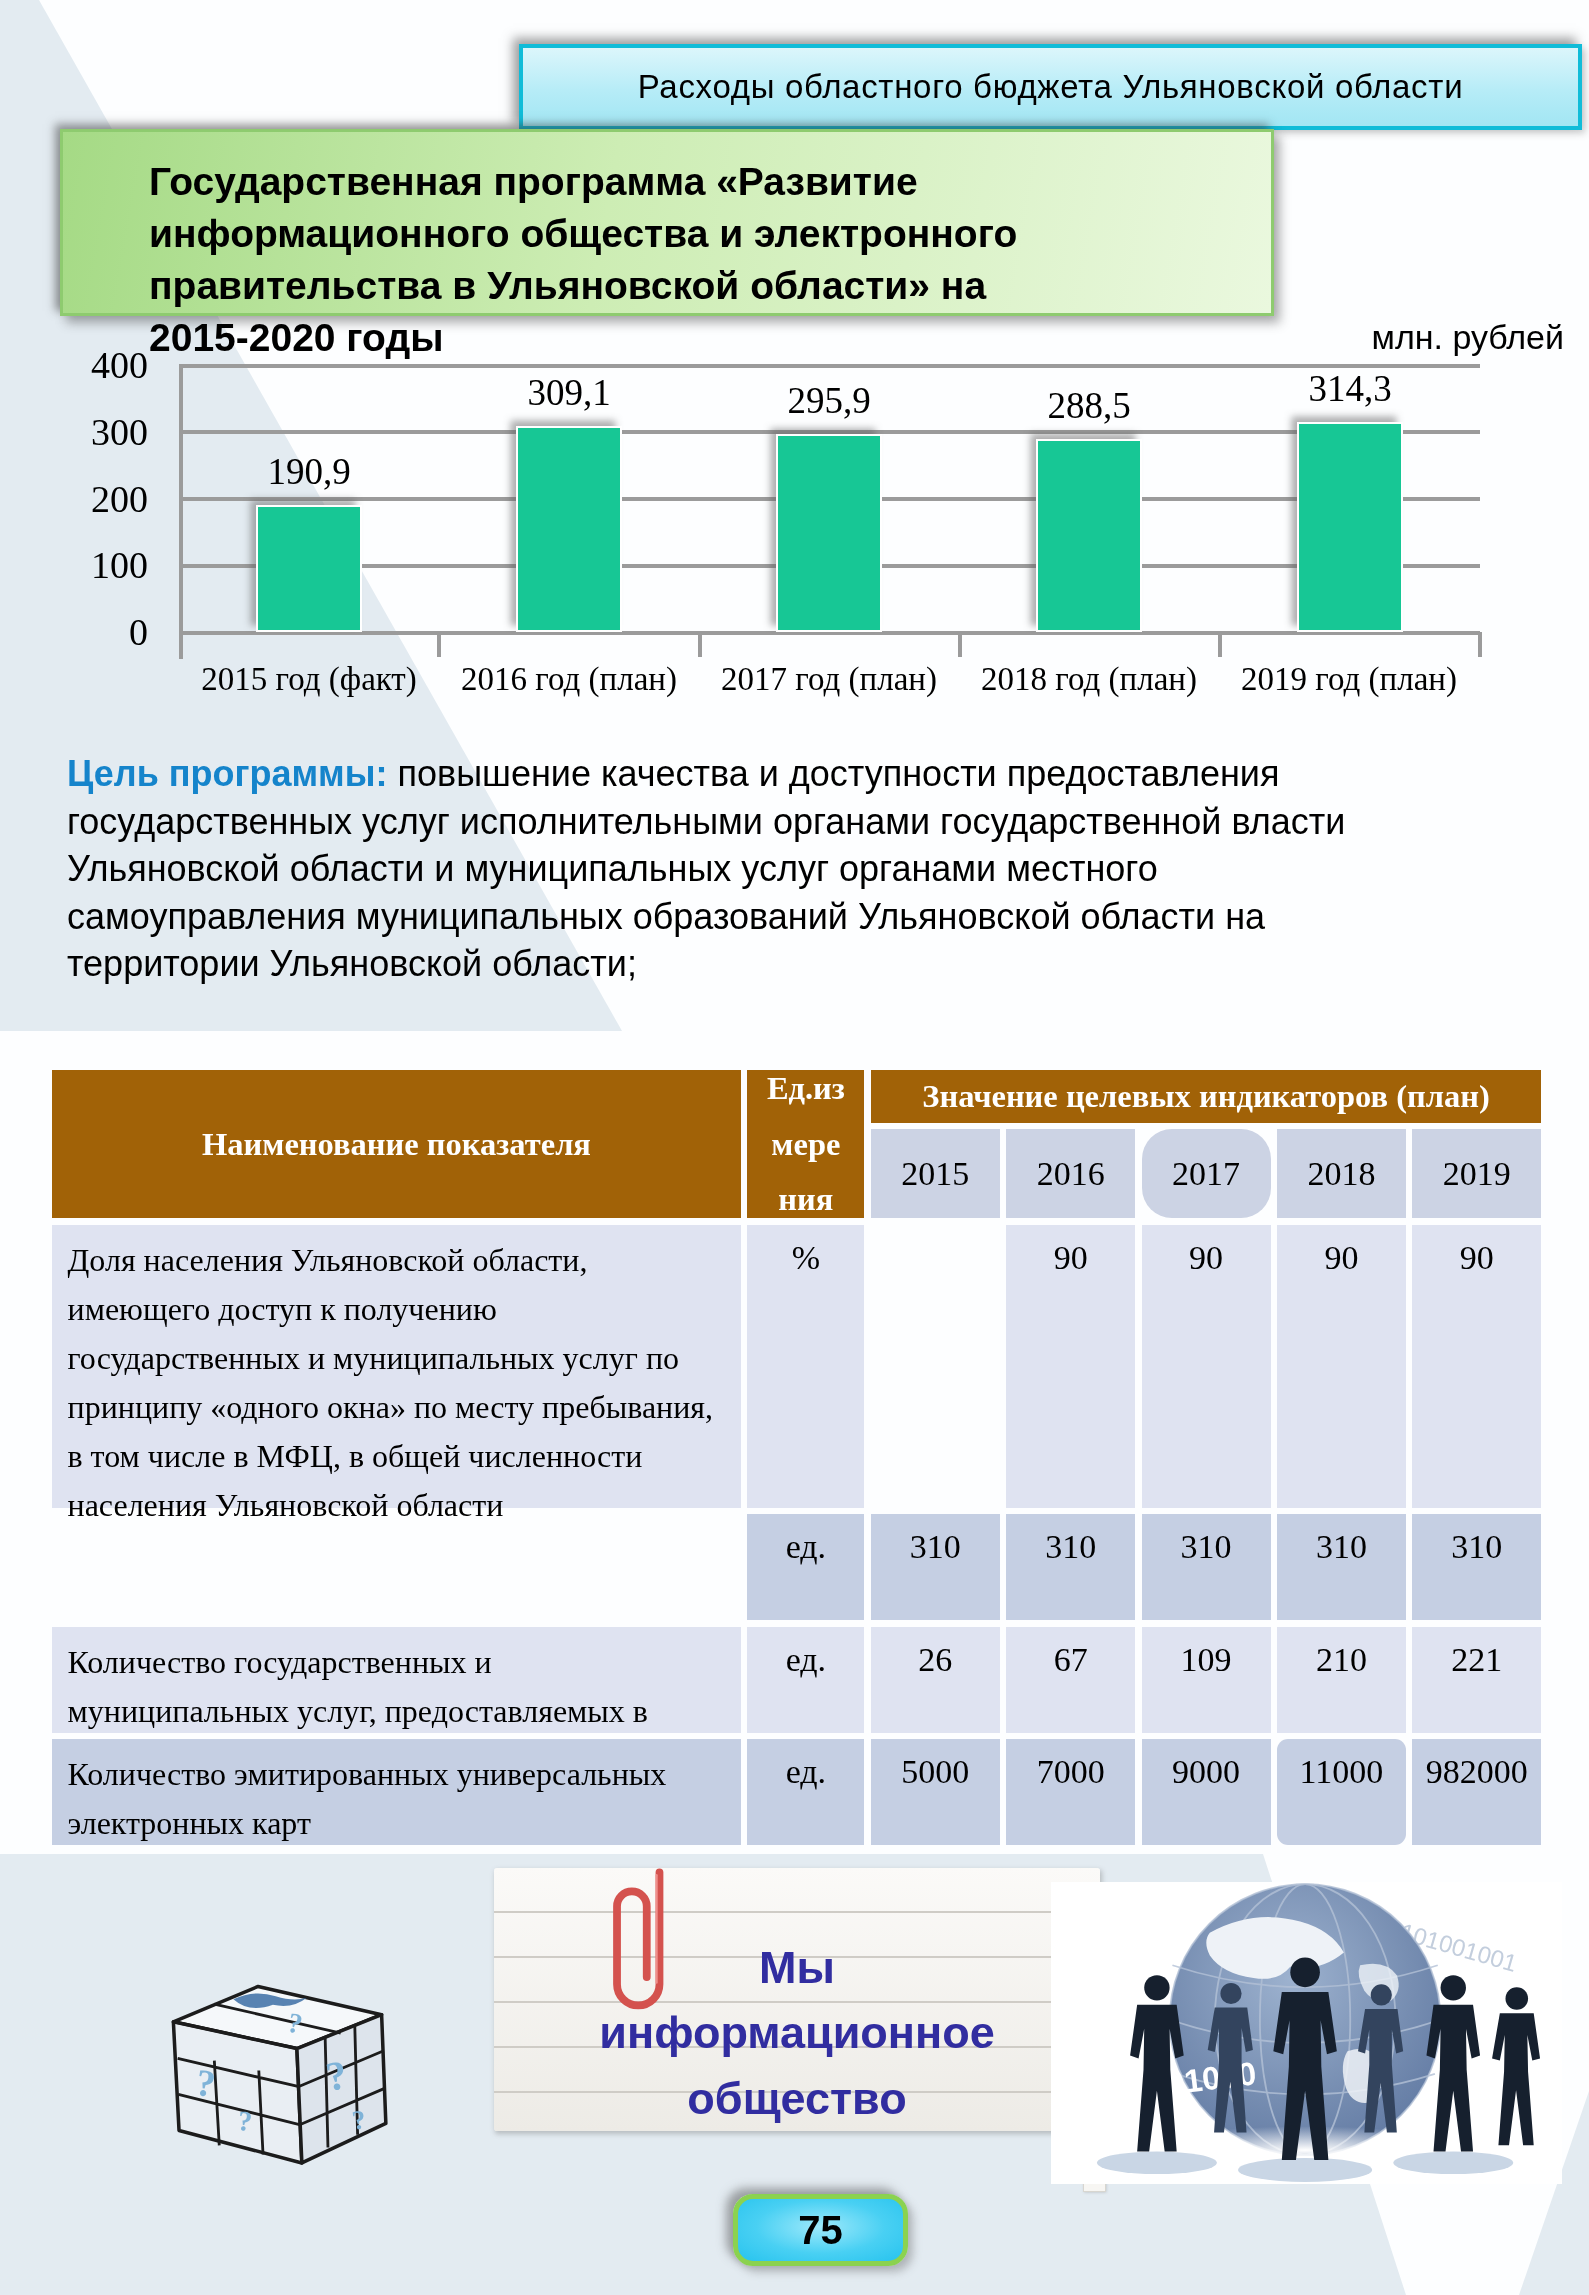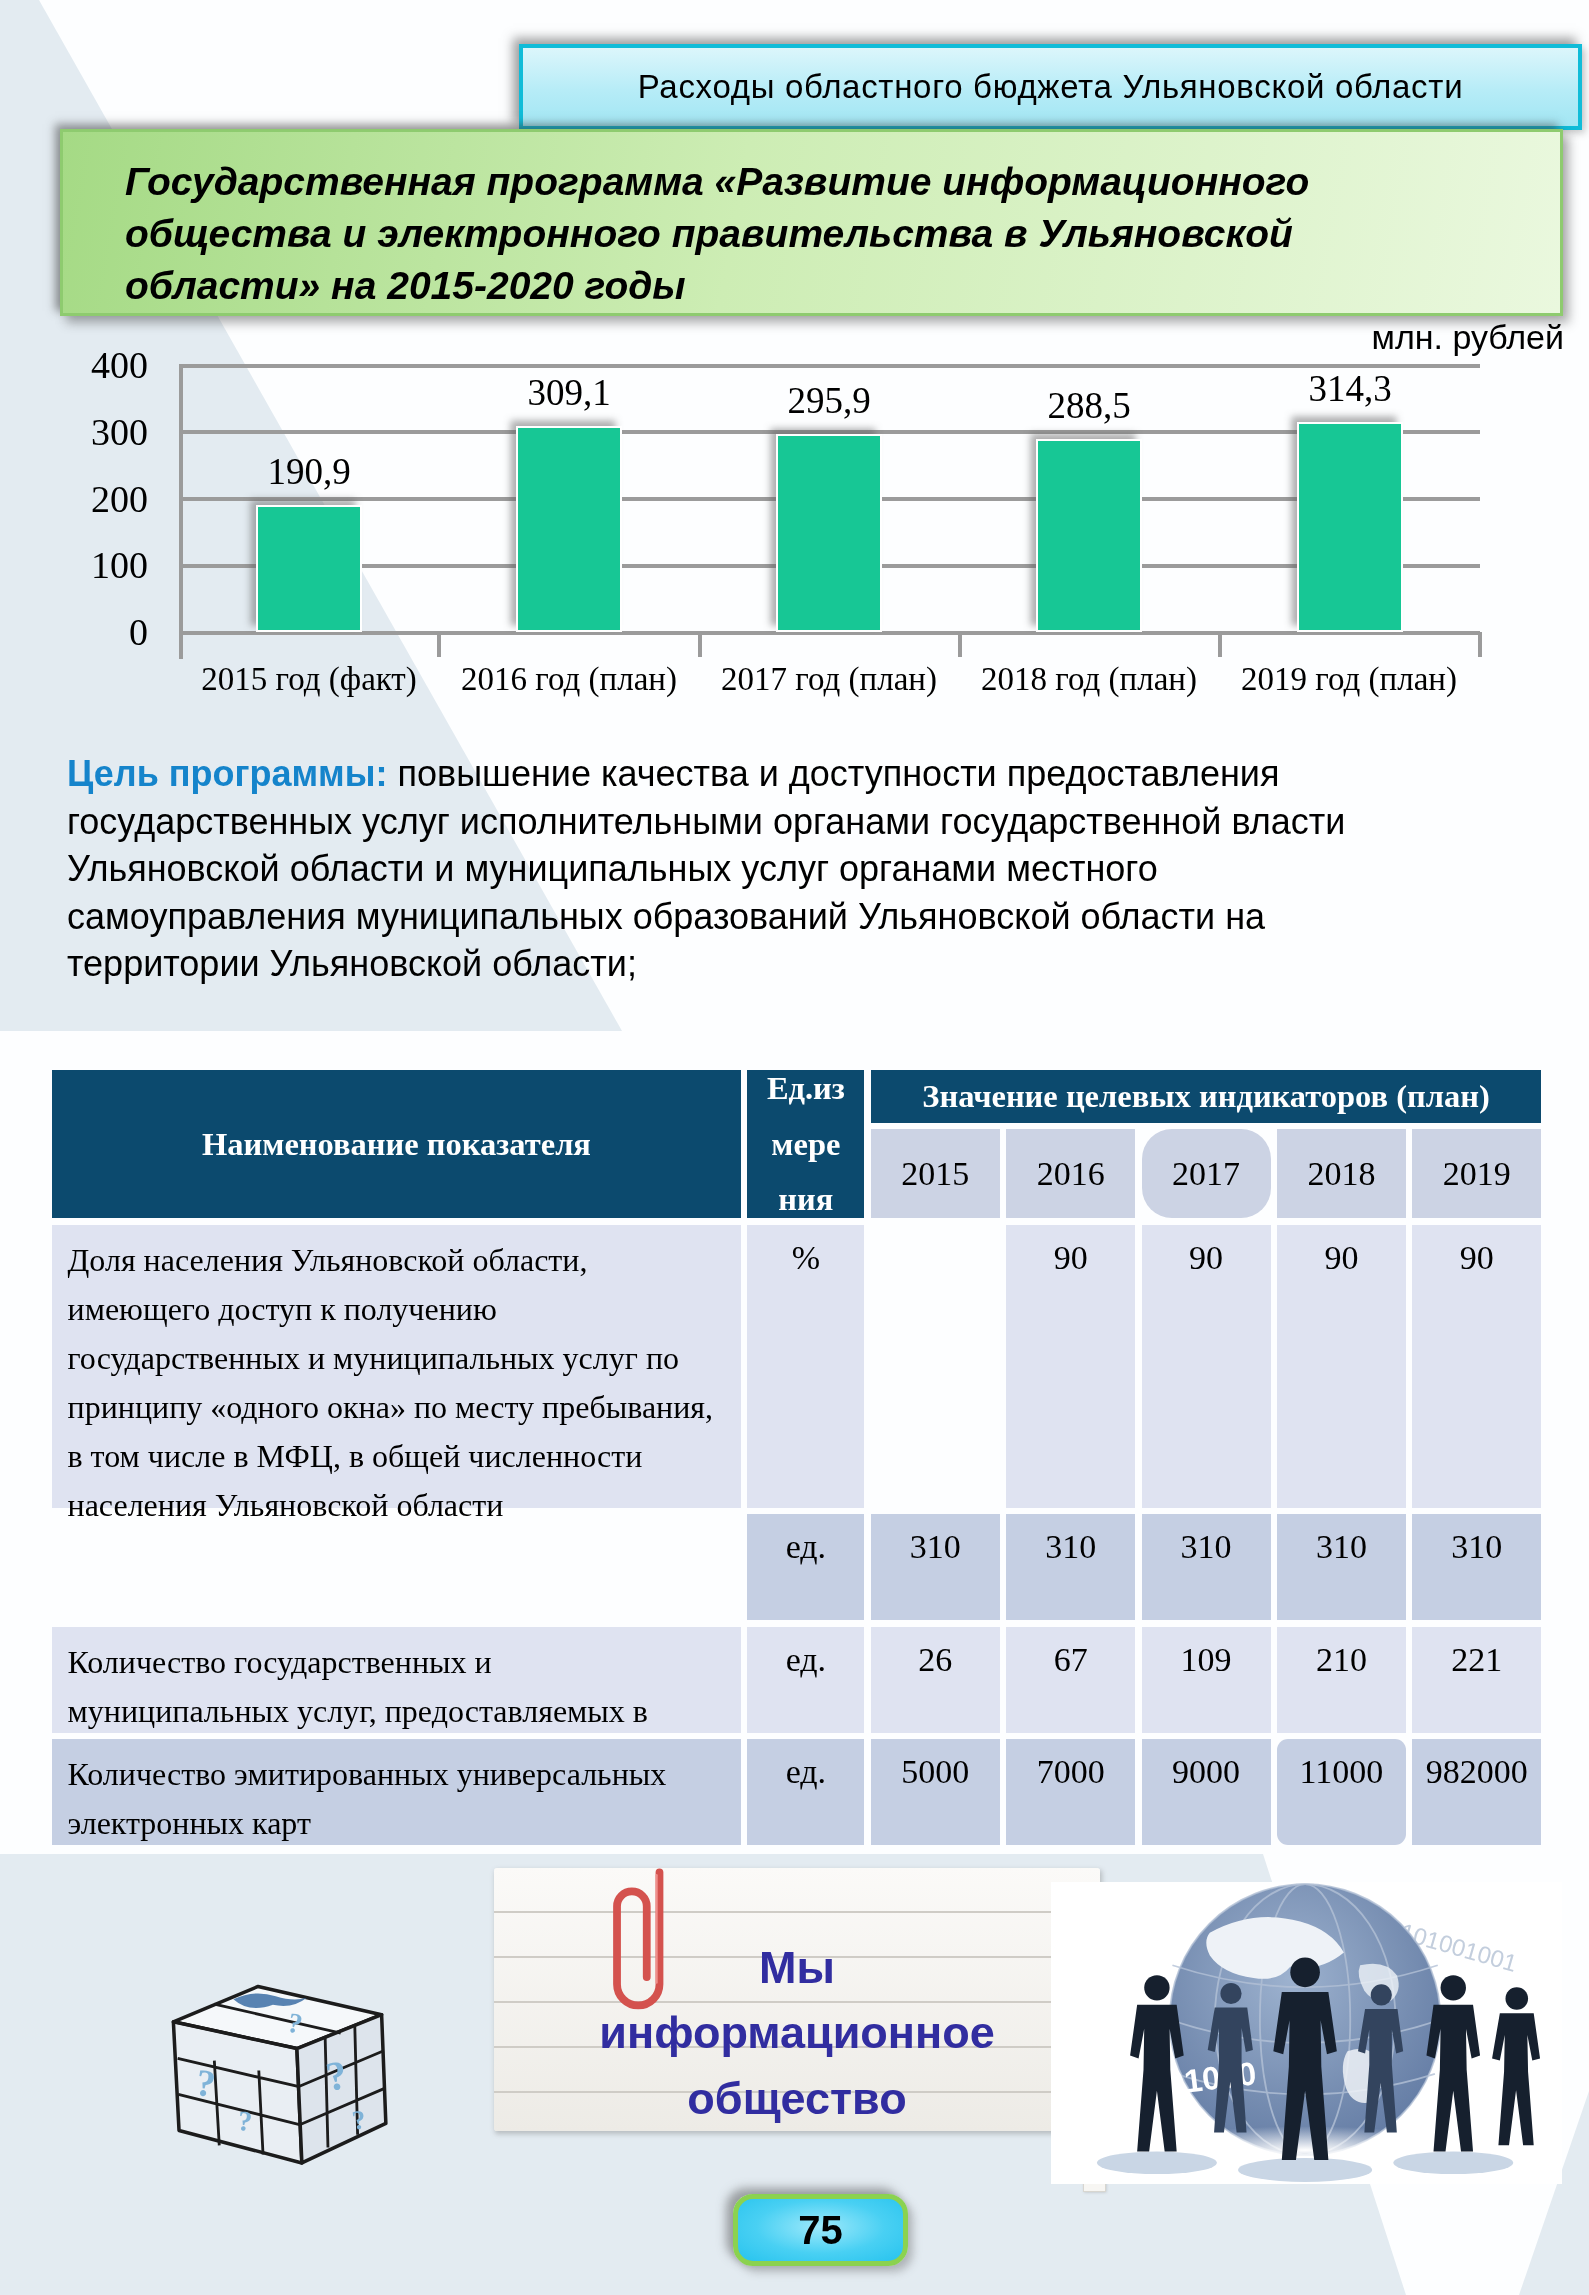--- a/index.html
+++ b/index.html
@@ -13,25 +13,25 @@
   .bg-wedge{background:#fdfeff;clip-path:polygon(1263px 1854px,1589px 1854px,1589px 2091px,1519px 2295px,1406px 2295px);}
 
   
   .banner{position:absolute;left:519px;top:44px;width:1063px;height:86px;box-sizing:border-box;
           background:linear-gradient(180deg,#dcf6fb 0%,#b6ecf7 55%,#a2e6f3 100%);
           border:4.2px solid #10bcd8;
           box-shadow:-6.4px -6.4px 10px rgba(70,70,70,.5), 4.2px 4.2px 7px rgba(70,70,70,.25);
           display:flex;align-items:center;justify-content:center;font-size:33px;letter-spacing:0.7px;}
 
   
-  .program{position:absolute;left:60px;top:129px;width:1503px;height:187px;box-sizing:border-box;
+  .program{position:absolute;left:60px;top:129px;width:1214px;height:187px;box-sizing:border-box;
            background:linear-gradient(100deg,#a5da85 0%,#cdedb4 45%,#eaf8de 100%);
            border:3.5px solid #8ecb6f;
            box-shadow:-5px -5px 8.5px rgba(60,60,60,.5), 6.4px 7px 10px rgba(60,60,60,.4);
-           padding:24px 233px 0 62px;font-size:39px;font-weight:bold;line-height:1.33;font-style:italic;}
+           padding:24px 233px 0 86px;font-size:39px;font-weight:bold;line-height:1.33;}
 
   
   .chart-layer{position:absolute;inset:0;pointer-events:none;}
   .unit-label{position:absolute;top:318px;left:1296px;width:268px;text-align:right;font-size:34px;}
   .gridline{position:absolute;height:3.5px;background:#9b9b9b;}
   .yaxis{position:absolute;width:3.5px;background:#9b9b9b;}
   .xtick{position:absolute;width:3.5px;height:25.4px;background:#9b9b9b;}
   .ytick{position:absolute;left:35px;width:113px;text-align:right;transform:translateY(-50%);
          font-family:"Liberation Serif",serif;font-size:38px;}
   .bar{position:absolute;box-sizing:border-box;border:2.8px solid #ffffff;
@@ -42,21 +42,21 @@
            font-family:"Liberation Serif",serif;font-size:33px;}
 
   
   .goal{position:absolute;left:67px;top:750px;width:1370px;font-size:36px;line-height:1.32;}
   .goal .lbl{color:#1584cb;font-weight:bold;}
 
   
   .tbl{position:absolute;left:52px;top:1070px;display:grid;
        grid-template-columns:689px 117px repeat(5,129px);
        grid-template-rows:53px 89px 283px 106px 106px 106px;gap:6.4px;}
-  .th{background:#0c4a6e;color:#fff;font-family:"Liberation Serif",serif;font-weight:bold;
+  .th{background:#a16207;color:#fff;font-family:"Liberation Serif",serif;font-weight:bold;
       font-size:32.5px;display:flex;align-items:center;justify-content:center;text-align:center;}
   .th-name{grid-column:1;grid-row:1/3;}
   .th-unit{grid-column:2;grid-row:1/3;line-height:1.7;padding:0 4.2px;}
   .th-group{grid-column:3/8;grid-row:1;}
   .year-cell{background:#ccd3e4;font-family:"Liberation Serif",serif;font-size:34px;
              display:flex;align-items:center;justify-content:center;}
   .cell{font-family:"Liberation Serif",serif;box-sizing:border-box;}
   .cell.name{font-size:32px;line-height:1.53;padding:11.3px 21px 0 15.5px;}
   .cell.val{font-size:34px;text-align:center;padding-top:14px;}
   .cell.light{background:#dfe3f1;}

